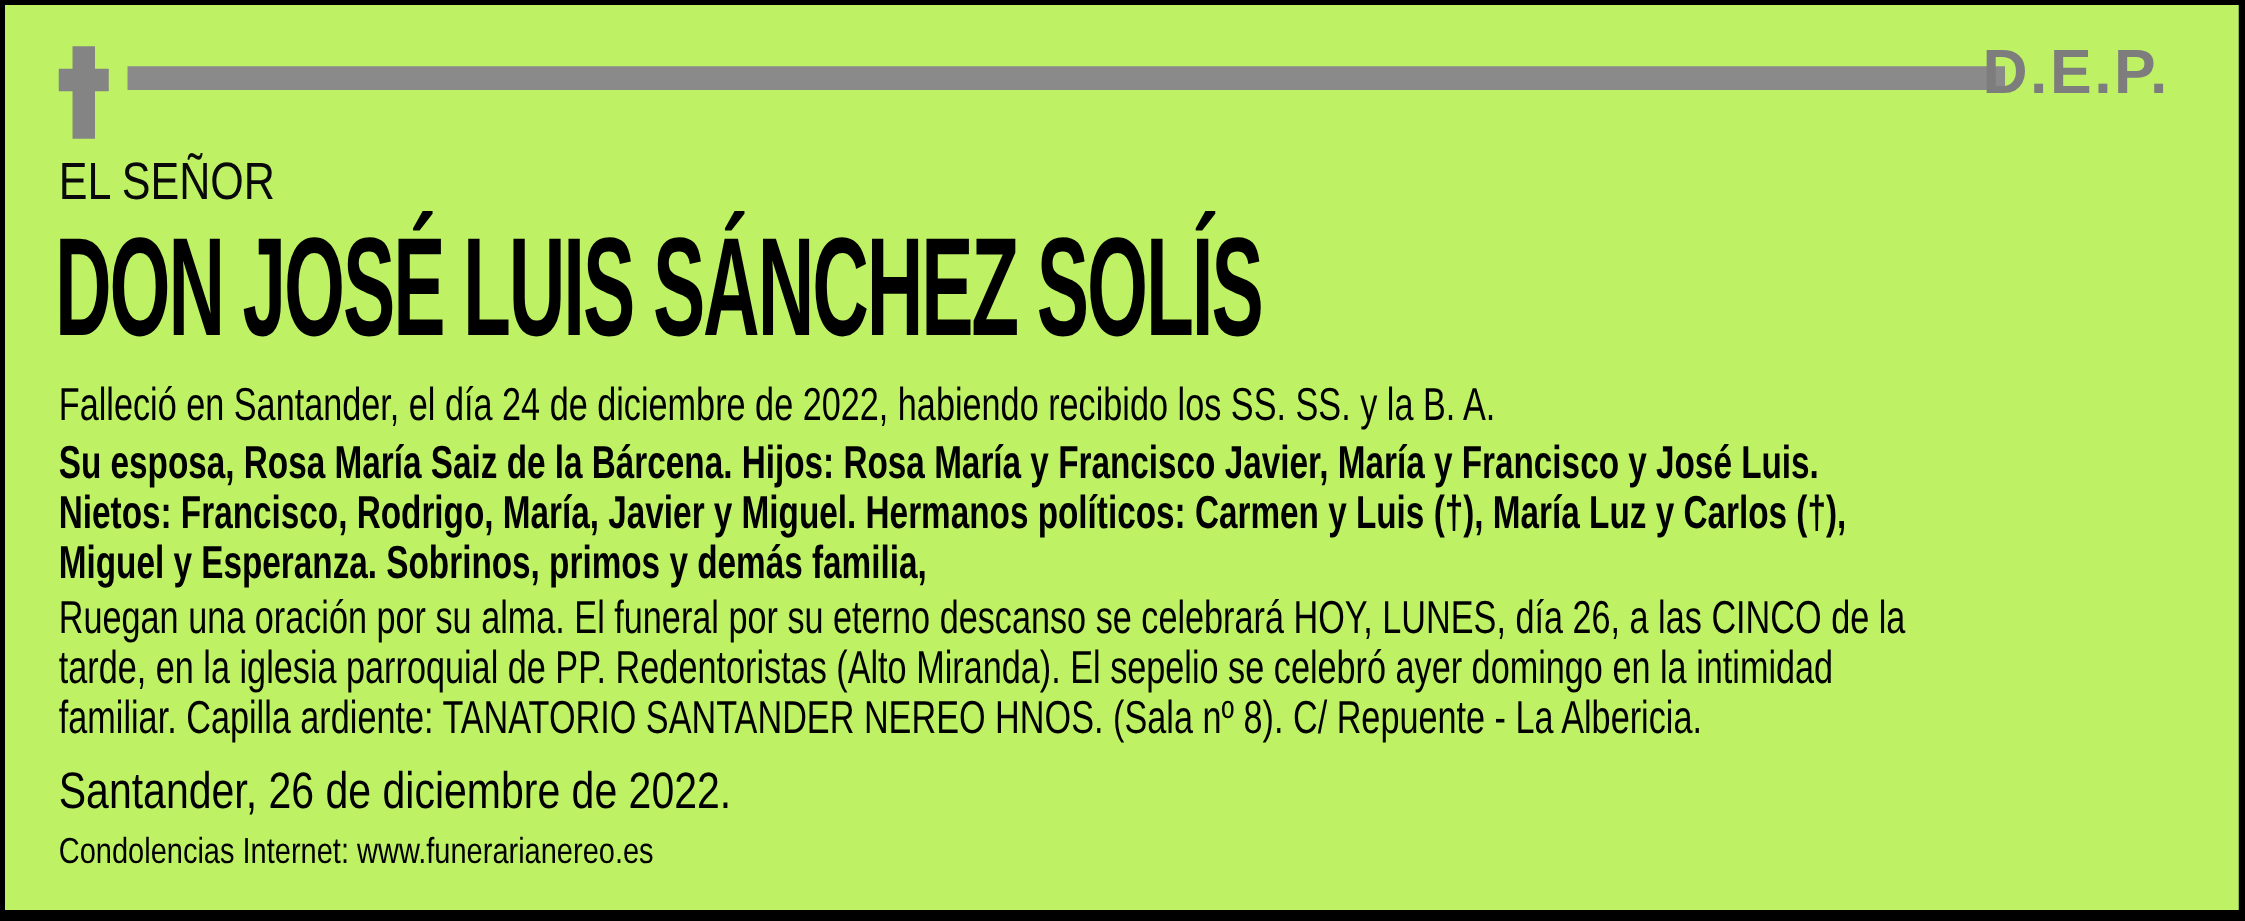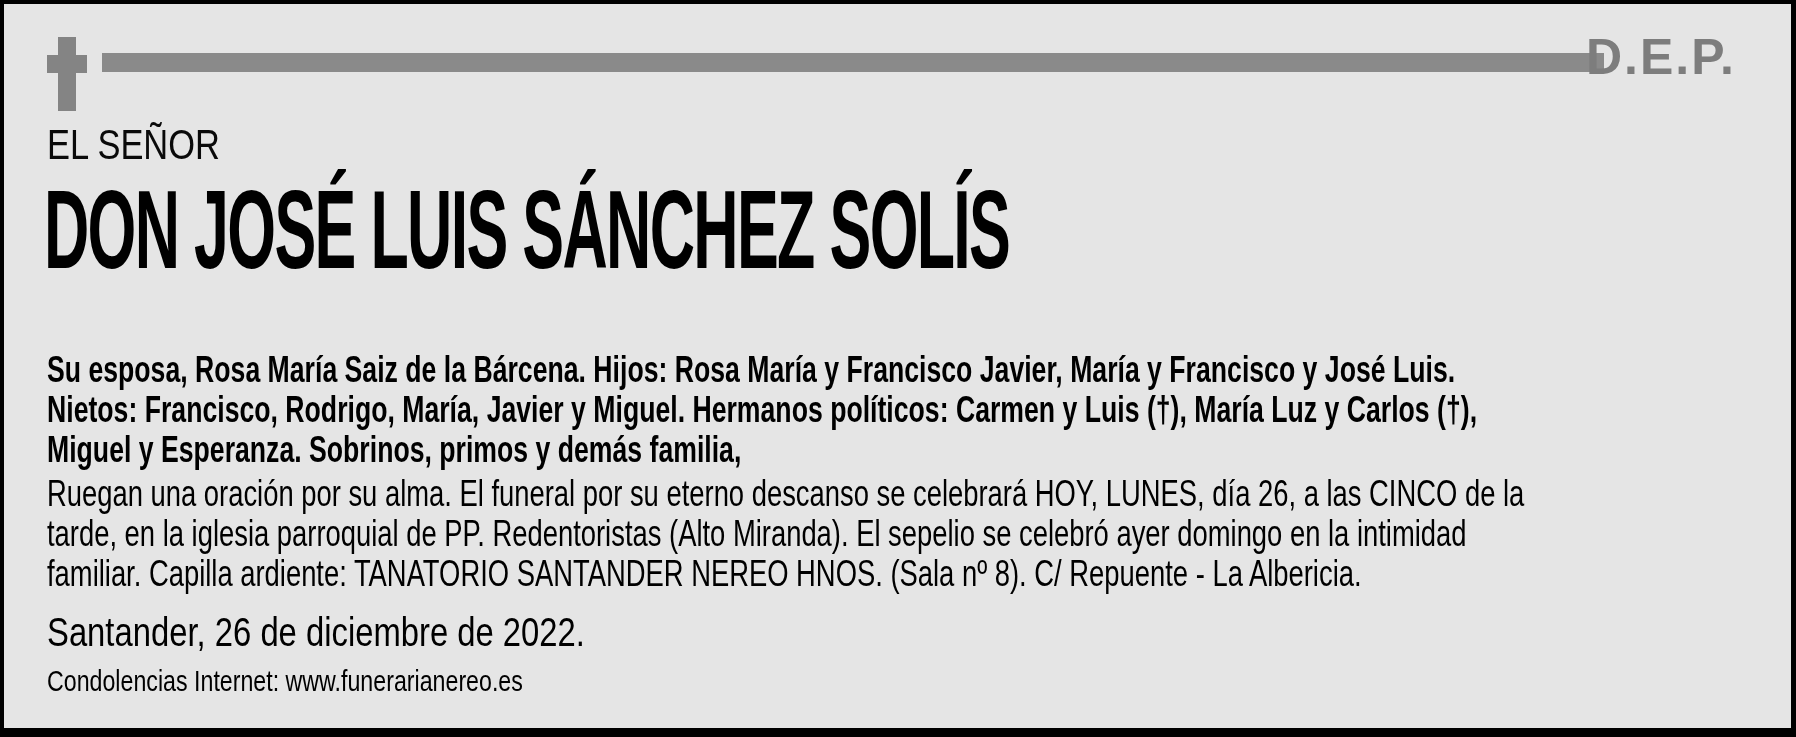--- a/index.html
+++ b/index.html
@@ -7,21 +7,21 @@
     padding: 0;
     background: #ffffff;
     font-family: "Liberation Sans", sans-serif;
     color: #000000;
   }
   .esquela-frame {
     position: relative;
     width: 1796px;
     height: 737px;
     box-sizing: border-box;
-    background: #e5e5e5;
+    background: #bef264;
     border-top: 4px solid #000000;
     border-left: 4px solid #000000;
     border-right: 5px solid #000000;
     border-bottom: 9px solid #000000;
     overflow: hidden;
   }
   
   .cross {
     position: absolute;
     left: 43px;
@@ -142,20 +142,23 @@
     <div class="v"></div>
     <div class="h"></div>
   </div>
   <div class="rule"></div>
   <div class="dep">D.E.P.</div>
 
   <div class="honorific">EL SEÑOR</div>
 
   <div class="deceased-name">DON JOSÉ LUIS SÁNCHEZ SOLÍS</div>
 
+  <div class="death-line">
+    <span class="line line--regular">Falleció en Santander, el día 24 de diciembre de 2022, habiendo recibido los SS. SS. y la B. A.</span>
+  </div>
 
   <div class="family-par">
     <span class="line line--bold">Su esposa, Rosa María Saiz de la Bárcena. Hijos: Rosa María y Francisco Javier, María y Francisco y José Luis.</span>
     <span class="line line--bold">Nietos: Francisco, Rodrigo, María, Javier y Miguel. Hermanos políticos: Carmen y Luis (†), María Luz y Carlos (†),</span>
     <span class="line line--bold">Miguel y Esperanza. Sobrinos, primos y demás familia,</span>
   </div>
 
   <div class="funeral-par">
     <span class="line line--regular">Ruegan una oración por su alma. El funeral por su eterno descanso se celebrará HOY, LUNES, día 26, a las CINCO de la</span>
     <span class="line line--regular">tarde, en la iglesia parroquial de PP. Redentoristas (Alto Miranda). El sepelio se celebró ayer domingo en la intimidad</span>

